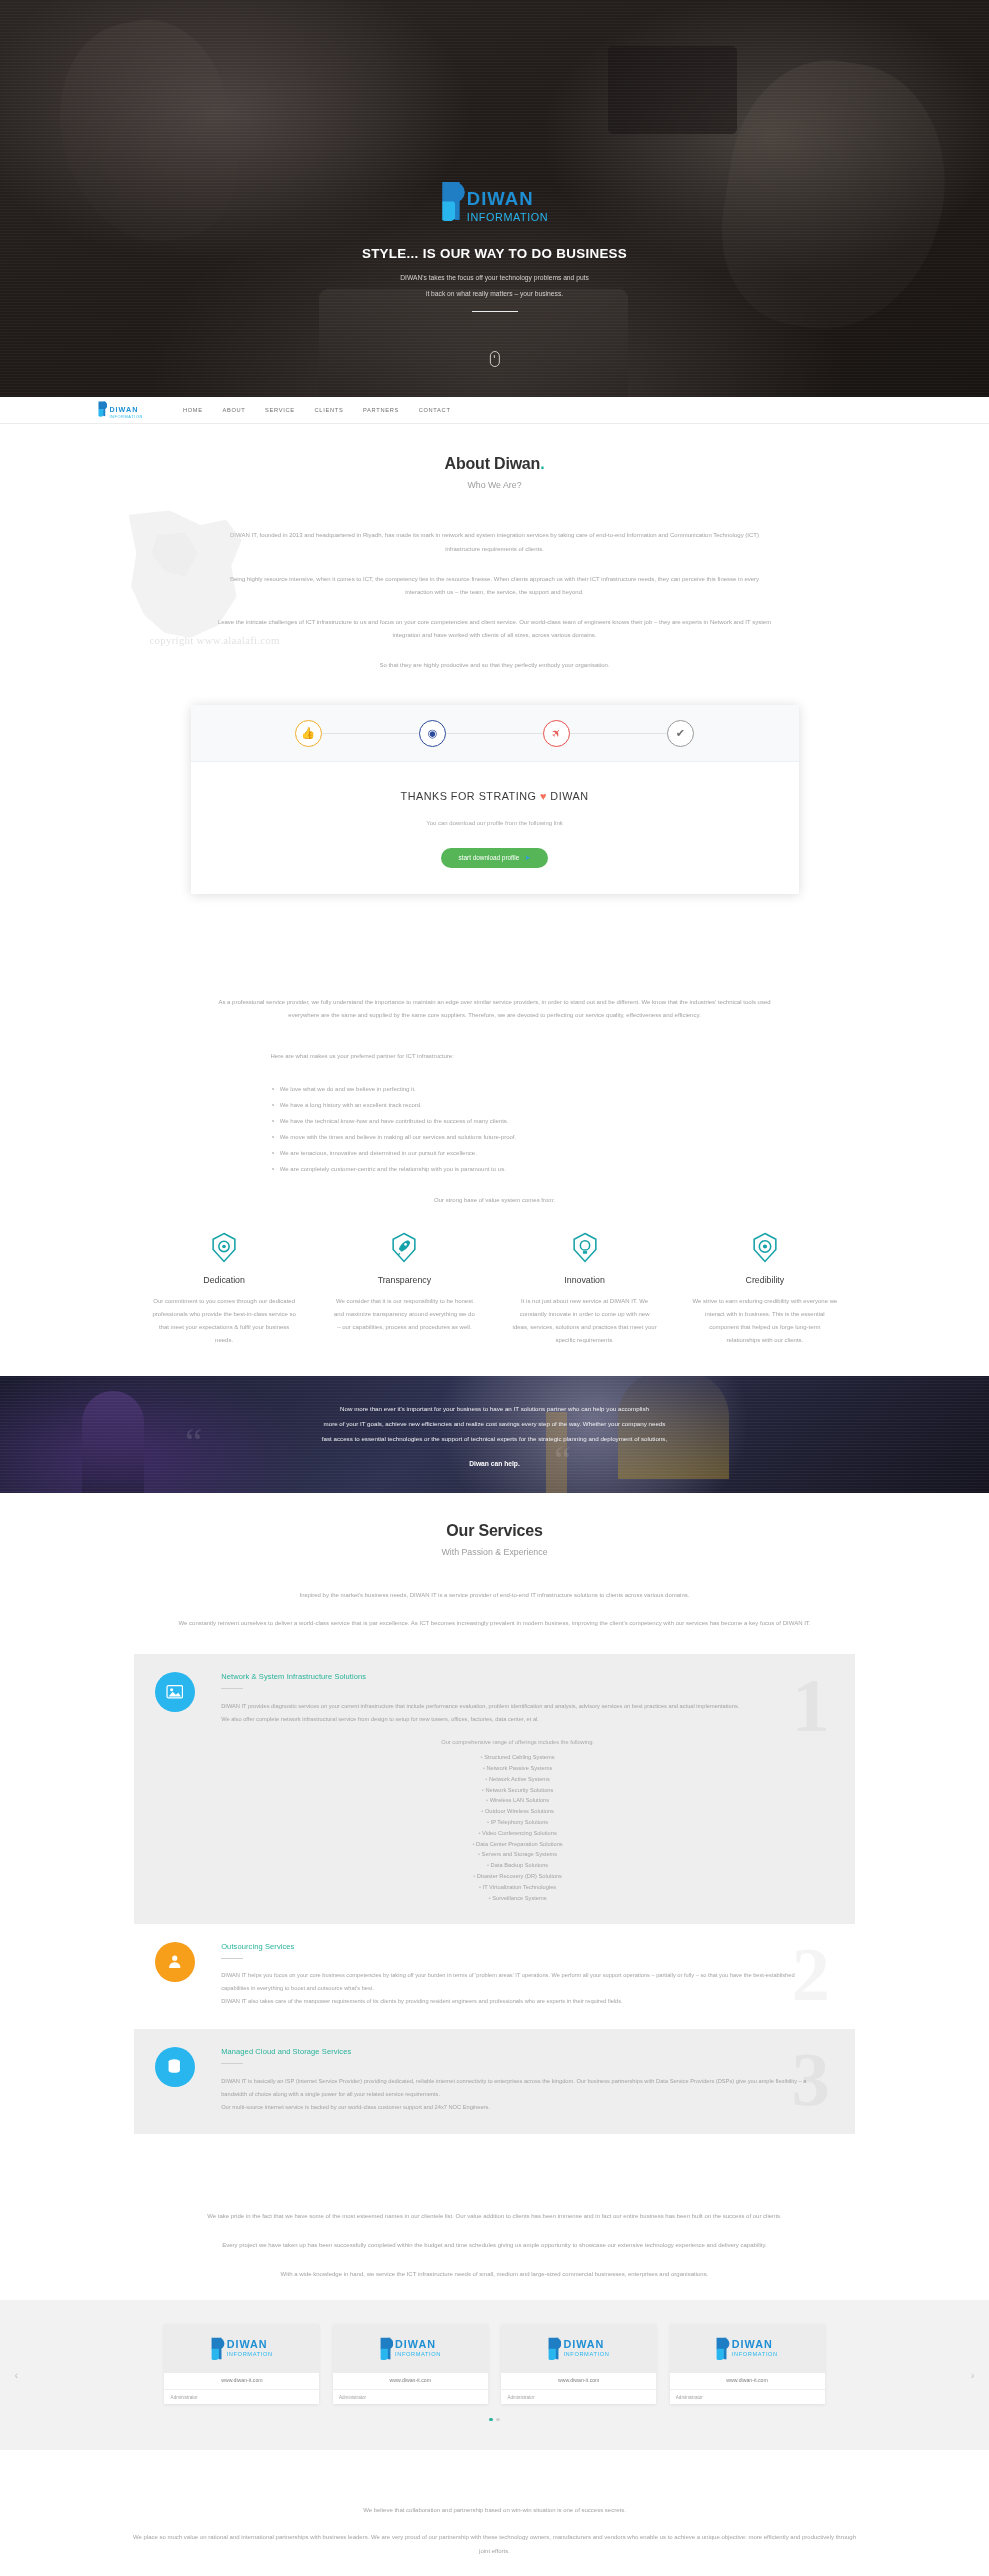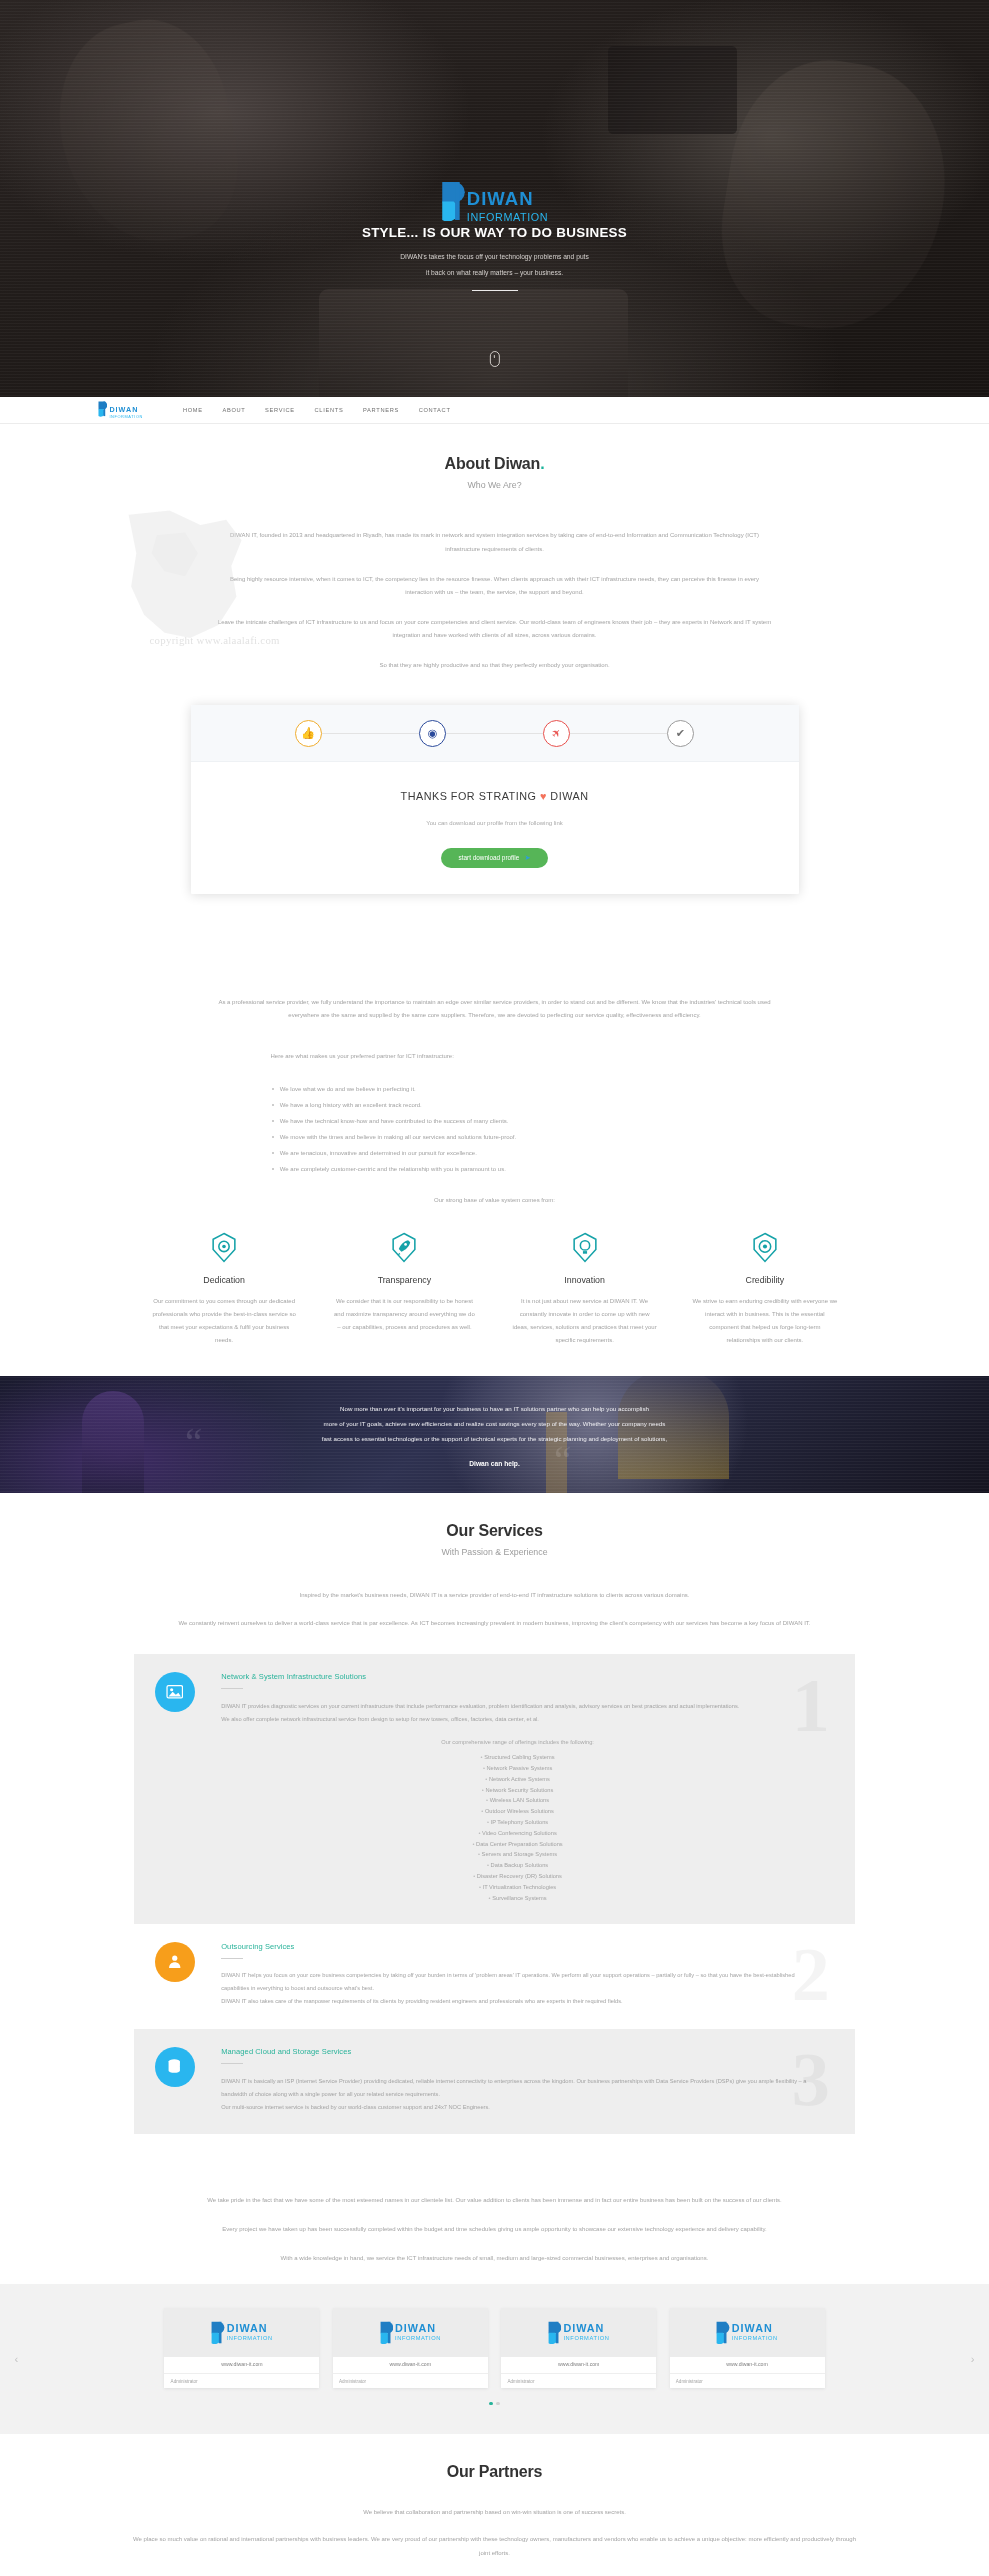--- a/index.html
+++ b/index.html
@@ -25,21 +25,21 @@
     background:repeating-linear-gradient(0deg, rgba(255,255,255,.035) 0 0.5px, rgba(0,0,0,0) 0.5px 1.5px);
     pointer-events:none;
   }
   .hero-shape{ position:absolute; opacity:.25; filter:blur(0.5px); }
   .hs1{ left:62px; top:20.6px; width:170px; height:222px; background:linear-gradient(200deg,#5d534d,#2c2623); border-radius:50% 45% 40% 55%; transform:rotate(-12deg);}
   .hs2{ right:46px; top:62px; width:216px; height:268px; background:linear-gradient(150deg,#6a5f57,#2a2422); border-radius:45% 50% 55% 40%; transform:rotate(9deg);}
   .hs3{ left:319px; top:289px; width:309px; height:118px; background:linear-gradient(180deg,#4e4642,#201b19); border-radius:9.3px; opacity:.35;}
   .hs4{ left:608px; top:46px; width:129px; height:88px; background:#181414; border-radius:5.2px; opacity:.55;}
   .hero-logo{ margin-top:181px; z-index:3; }
   .hero-title{
-    z-index:3; margin-top:2px; color:#ffffff; font-size:13.4px; font-weight:bold;
+    z-index:3; margin-top:23px; color:#ffffff; font-size:13.4px; font-weight:bold;
     letter-spacing:0.3px; text-align:center;
   }
   .hero-sub{
     z-index:3; margin-top:9.3px; color:#d6d2cf; font-size:6.7px; line-height:15.5px;
     text-align:center; max-width:361px;
   }
   .hero-rule{ z-index:3; margin-top:9.3px; width:46px; height:1px; background:#fff; opacity:.9; }
   .hero-mouse{
     z-index:3; position:absolute; bottom:30px; left:50%; transform:translateX(-50%);
     width:10.3px; height:16.5px; border:1px solid #cfcac6; border-radius:5.7px;
@@ -157,21 +157,21 @@
   }
   .banner-quote2{
     position:absolute; left:554px; top:65px; font-size:39px; color:rgba(255,255,255,.12);
     font-family:"Liberation Serif", serif; line-height:1;
   }
   .banner-txt{ position:relative; z-index:3; text-align:center; max-width:618px; }
   .banner-txt p{ font-size:6.2px; line-height:15px; color:#f0f0f4; }
   .banner-help{ margin-top:14.4px; font-size:6.7px; font-weight:bold; color:#fff; }
 
   
-  .svc-wrap{ width:721px; margin:24px auto 0; position:relative; }
+  .svc-wrap{ width:721px; margin:24px auto 16px; position:relative; }
   .svc-row{ display:flex; position:relative; margin-bottom:0; }
   .svc-row.grey{ background:#eeeeee; }
   .svc-icon-col{ width:82px; position:relative; flex:none; }
   .svc-circle{
     position:absolute; left:20.6px; top:17.5px; width:40px; height:40px; border-radius:50%;
     display:flex; align-items:center; justify-content:center; color:#fff;
   }
   .svc-content{ flex:1; padding:17.5px 41px 20.6px 5.2px; }
   .svc-title{ font-size:7.5px; color:#29b39a; letter-spacing:0.1px; }
   .svc-divider{ width:21.6px; height:0.5px; background:#cfcfcf; margin:7.2px 0 11.3px; }
@@ -563,21 +563,20 @@
       </div>
       <div class="dots">
         <span class="dot-i on"></span>
         <span class="dot-i"></span>
       </div>
     </div>
   </section>
 
   <section class="section" style="padding-top:29px;padding-bottom:0">
     <div class="container">
-      <h2 class="sec-title">Our Partners</h2>
       <div class="narrow" style="margin-top:25px">
         <p class="body-txt">We believe that collaboration and partnership based on win-win situation is one of success secrets.</p>
         <p class="body-txt" style="margin-top:13.4px;width:732px;margin-left:-88px">We place so much value on rational and international partnerships with business leaders. We are very proud of our partnership with these technology owners, manufacturers and vendors who enable us to achieve a unique objective: more efficiently and productively through joint efforts.</p>
       </div>
     </div>
 
   </section>
 
 </div>
 

